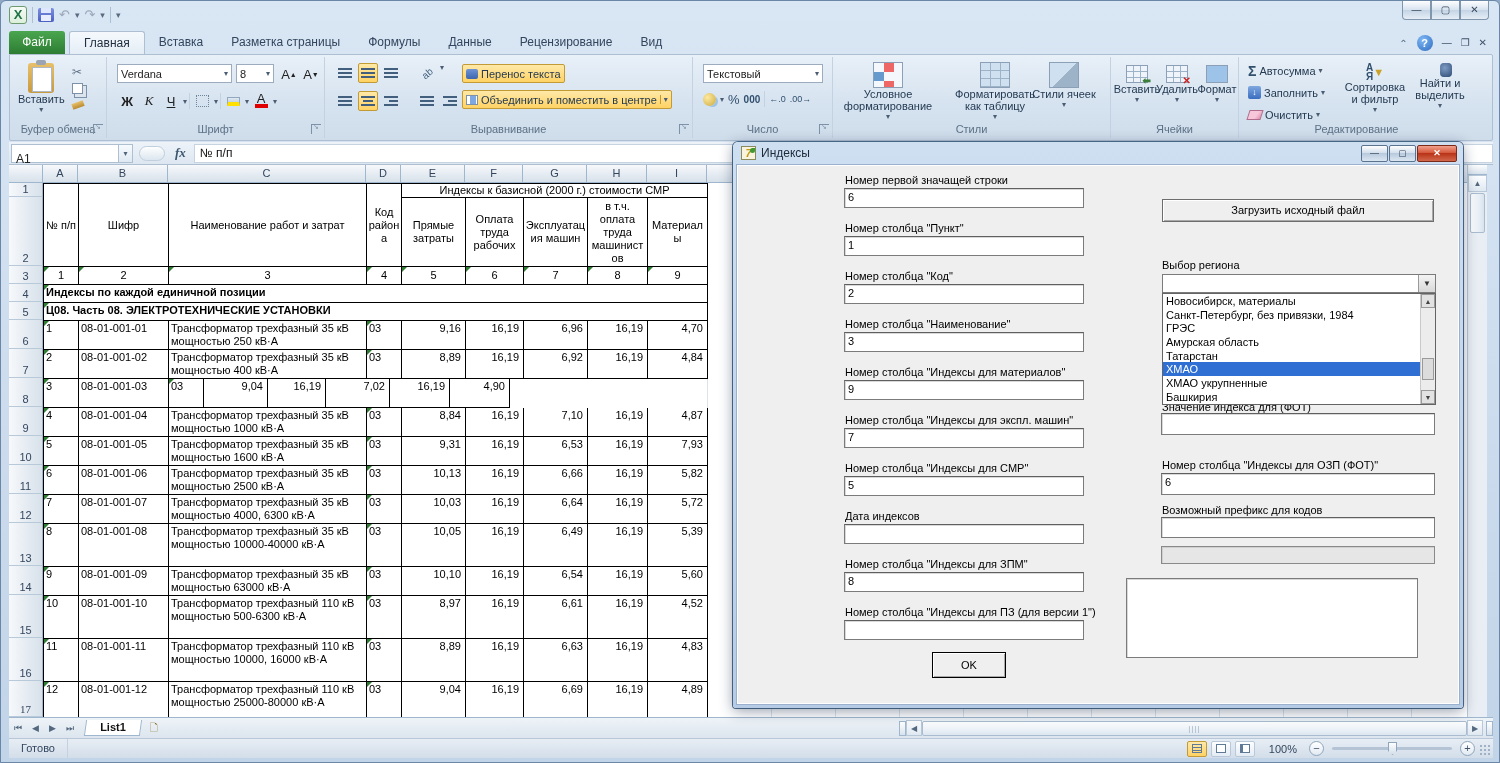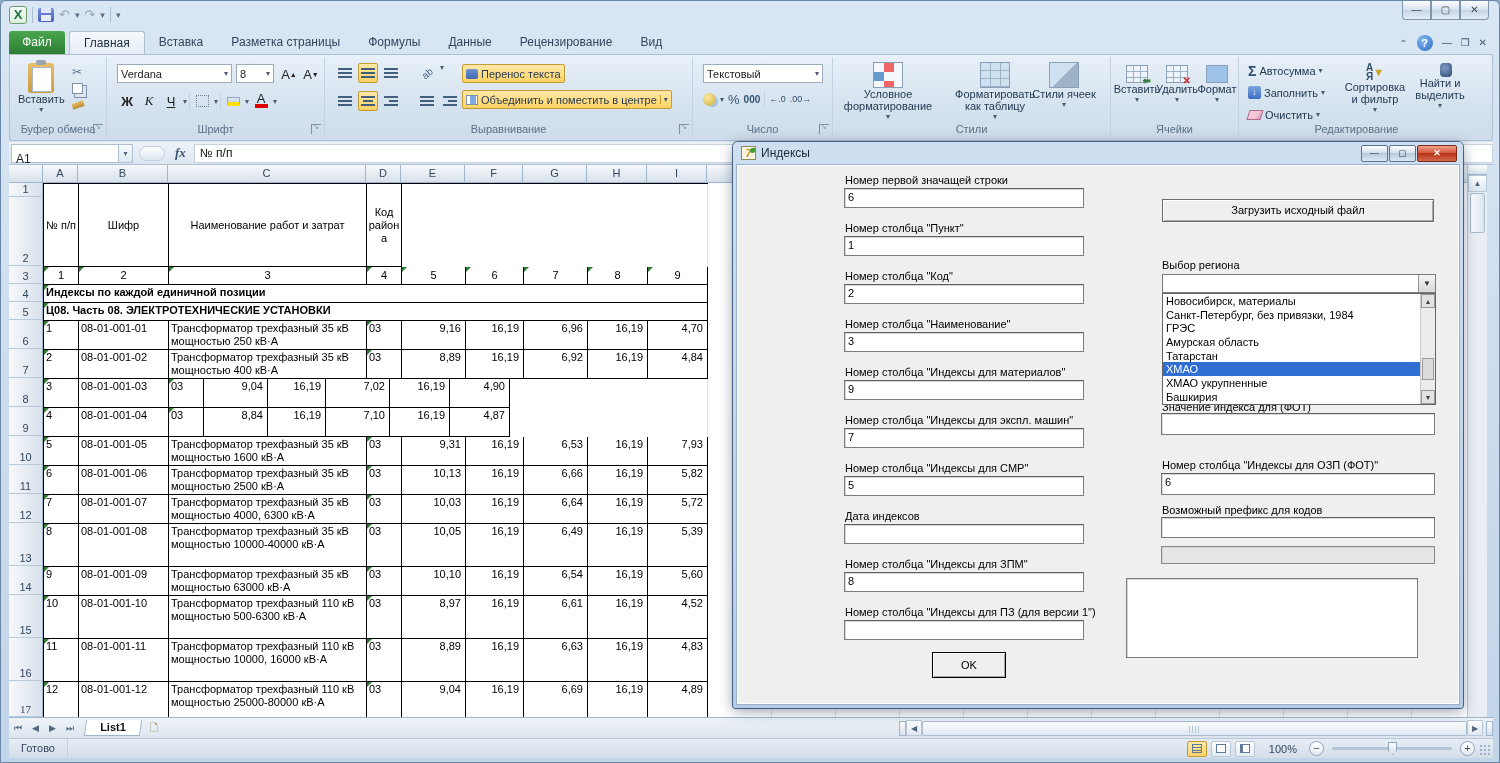--- a/index.html
+++ b/index.html
@@ -432,20 +432,30 @@
         <div class="rh" style="height: 43px;">16</div>
         <div class="rh" style="height: 36px; font-family: Liberation Serif, serif;">17</div>
       </div>
     <div id="grid">
         <div id="tblwrap" style="width: 665px;">
           <div class="xrow">
             <div class="cell ctr hdr" style="width: 35px; height: 83px;">№ п/п</div>
             <div class="cell ctr hdr" style="width: 90px; height: 83px;">Шифр</div>
             <div class="cell ctr hdr" style="width: 198px; height: 83px;">Наименование работ и затрат</div>
             <div class="cell ctr hdr" style="width: 35px; height: 83px;">Код района</div>
+            <div style="width: 306px;">
+              <div class="cell ctr" style="width: 306px; height: 14px;">Индексы к базисной (2000 г.) стоимости СМР</div>
+              <div class="xrow">
+                <div class="cell ctr hdr" style="width: 64px; height: 69px;">Прямые затраты</div>
+                <div class="cell ctr hdr" style="width: 58px; height: 69px;">Оплата труда рабочих</div>
+                <div class="cell ctr hdr" style="width: 64px; height: 69px;">Эксплуатация машин</div>
+                <div class="cell ctr hdr" style="width: 60px; height: 69px;">в т.ч. оплата труда машинистов</div>
+                <div class="cell ctr hdr" style="width: 60px; height: 69px;">Материалы</div>
+              </div>
+            </div>
           </div>
           <div class="xrow">
             <div class="cell ctr tri" style="width: 35px; height: 18px;">1</div>
             <div class="cell ctr tri" style="width: 90px; height: 18px;">2</div>
             <div class="cell ctr tri" style="width: 198px; height: 18px;">3</div>
             <div class="cell ctr tri" style="width: 35px; height: 18px;">4</div>
             <div class="cell ctr tri" style="width: 64px; height: 18px;">5</div>
             <div class="cell ctr tri" style="width: 58px; height: 18px;">6</div>
             <div class="cell ctr tri" style="width: 64px; height: 18px;">7</div>
             <div class="cell ctr tri" style="width: 60px; height: 18px;">8</div>
@@ -485,20 +495,21 @@
             <div class="cell tri" style="width: 35px; height: 29px;">03</div>
             <div class="cell num" style="width: 64px; height: 29px;">9,04</div>
             <div class="cell num" style="width: 58px; height: 29px;">16,19</div>
             <div class="cell num" style="width: 64px; height: 29px;">7,02</div>
             <div class="cell num" style="width: 60px; height: 29px;">16,19</div>
             <div class="cell num" style="width: 60px; height: 29px;">4,90</div>
           </div>
           <div class="xrow">
             <div class="cell tri" style="width: 35px; height: 29px;">4</div>
             <div class="cell " style="width: 90px; height: 29px;">08-01-001-04</div>
+            <div class="cell " style="width: 198px; height: 29px;">Трансформатор трехфазный 35 кВ мощностью 1000 кВ·А</div>
             <div class="cell tri" style="width: 35px; height: 29px;">03</div>
             <div class="cell num" style="width: 64px; height: 29px;">8,84</div>
             <div class="cell num" style="width: 58px; height: 29px;">16,19</div>
             <div class="cell num" style="width: 64px; height: 29px;">7,10</div>
             <div class="cell num" style="width: 60px; height: 29px;">16,19</div>
             <div class="cell num" style="width: 60px; height: 29px;">4,87</div>
           </div>
           <div class="xrow">
             <div class="cell tri" style="width: 35px; height: 29px;">5</div>
             <div class="cell " style="width: 90px; height: 29px;">08-01-001-05</div>

